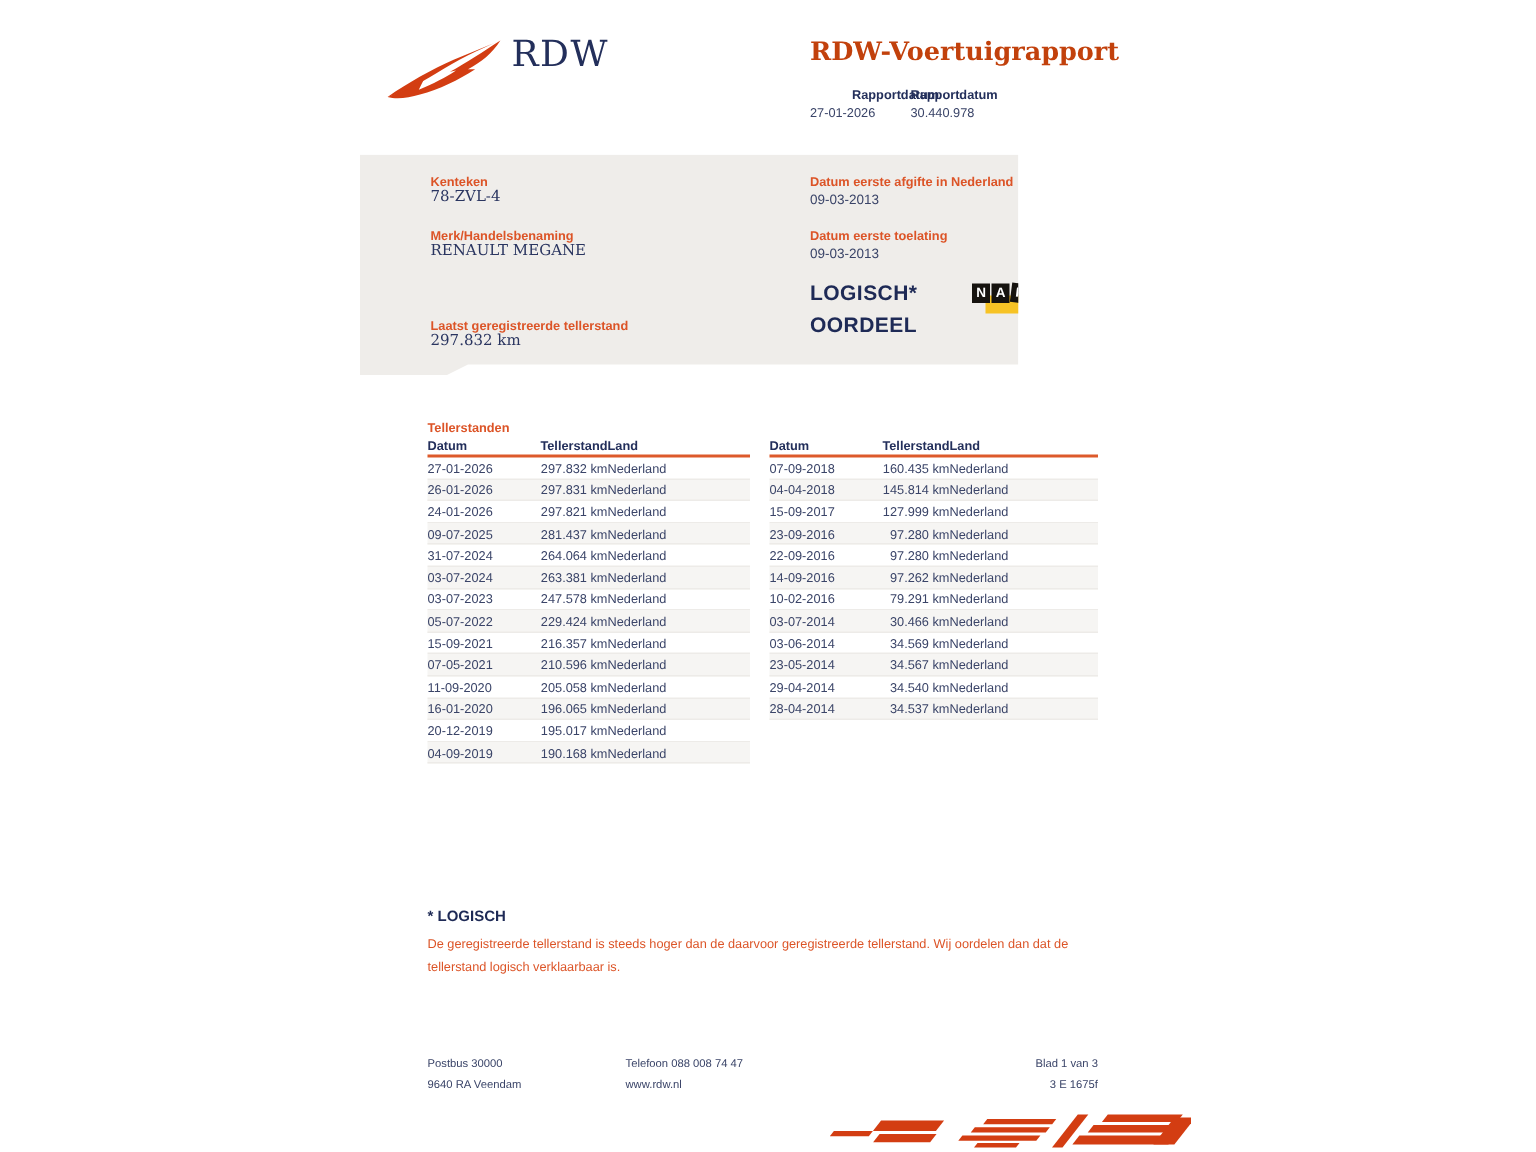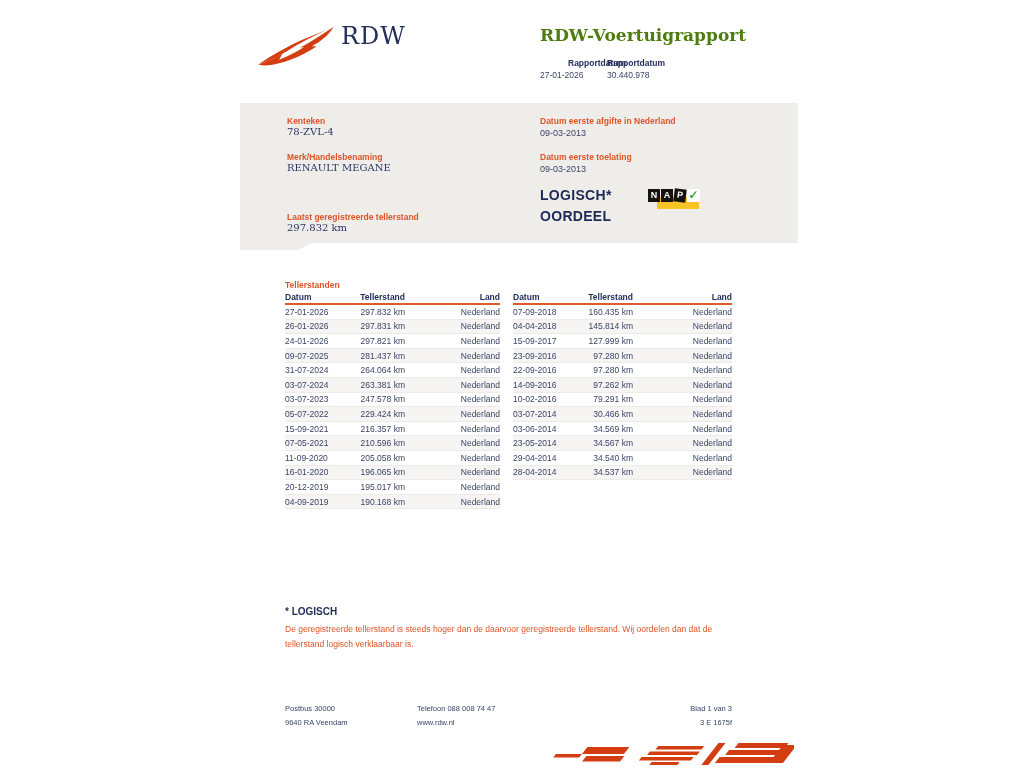--- a/index.html
+++ b/index.html
@@ -4,31 +4,31 @@
 <style>
   * { margin:0; padding:0; box-sizing:border-box; }
   html,body { width:1024px; height:768px; background:#ffffff; overflow:hidden; }
   body { position:relative; font-family:"Liberation Sans", sans-serif; color:#232F5B; }
 
   .abs { position:absolute; }
 
   
   .logo-wing { left:256px; top:24px; width:80px; height:46px; }
   .logo-text { left:341px; top:22px; font-family:"DejaVu Serif", serif; font-size:24px; letter-spacing:1px; color:#232F5B; }
-  .report-title { left:540px; top:25px; font-family:"DejaVu Serif", serif; font-weight:bold; font-size:17px; color:#4d7c0f; }
+  .report-title { left:540px; top:25px; font-family:"DejaVu Serif", serif; font-weight:bold; font-size:17px; color:#c2410c; }
   .meta-label { font-size:8.5px; font-weight:bold; color:#232F5B; }
   .meta-value { font-size:8.5px; color:#3A4468; }
   .meta-datum-label  { left:568px; top:58px; }
   .meta-datum-value  { left:540px; top:70px; }
   .meta-nummer-label { left:607px; top:58px; }
   .meta-nummer-value { left:607px; top:70px; }
 
   
   .panel {
-    left:240px; top:103px; width:558px; height:147px;
+    left:240px; top:103px; width:439px; height:147px;
     background:#EFEDEA;
     clip-path: polygon(0 0, 100% 0, 100% calc(100% - 7px), 72px calc(100% - 7px), 58px 100%, 0 100%);
   }
   .f-label { font-size:8.5px; font-weight:bold; color:#DC5427; position:absolute; }
   .f-value-big { font-family:"DejaVu Serif", serif; font-size:10px; color:#2A3560; position:absolute; }
   .f-value-sm  { font-size:9px; color:#3A4468; position:absolute; }
   .p-kenteken-l { left:47px; top:13px; }
   .p-kenteken-v { left:47px; top:23px; }
   .p-merk-l     { left:47px; top:49px; }
   .p-merk-v     { left:47px; top:59px; }
@@ -53,21 +53,21 @@
   .section-title { left:285px; top:280px; font-size:8.5px; font-weight:bold; color:#DC5427; }
   .mtable { position:absolute; top:292px; font-size:8.5px; color:#3A4468; }
   .mtable.left  { left:285px; width:215px; }
   .mtable.right { left:513px; width:219px; }
   .thead { display:flex; height:13px; align-items:flex-start; font-weight:bold; color:#232F5B;
            border-bottom:2px solid #DD5A2B; }
   .trow  { display:flex; height:14.6px; align-items:center; border-bottom:1px solid #EDEBE8; }
   .trow:nth-child(even) { background:#F6F5F3; }
   .c-datum { flex:0 0 68px; text-align:left; }
   .c-tellerstand { flex:0 0 52px; text-align:right; }
-  .c-land { flex:1; text-align:right; }
+  .c-land { flex:1; }
   .thead .c-tellerstand { text-align:right; padding-left:0; }
 
   
   .fn-title { left:285px; top:606px; font-size:10px; font-weight:bold; color:#1E2A56; }
   .fn-text  { left:285px; top:622px; width:430px; font-size:8.5px; line-height:15px; color:#DC5427; }
 
   
   .foot { font-size:7.5px; color:#3A4468; line-height:14px; }
   .foot-addr { left:285px; top:702px; }
   .foot-contact { left:417px; top:702px; }

